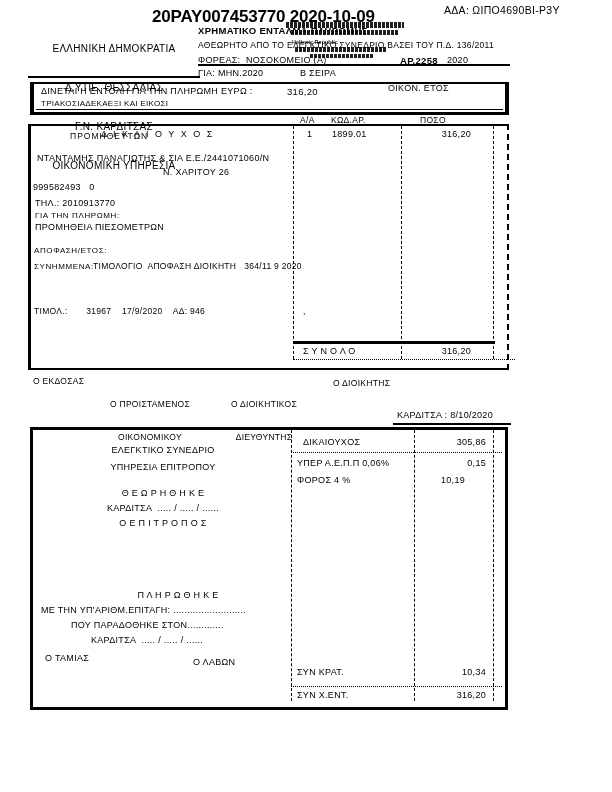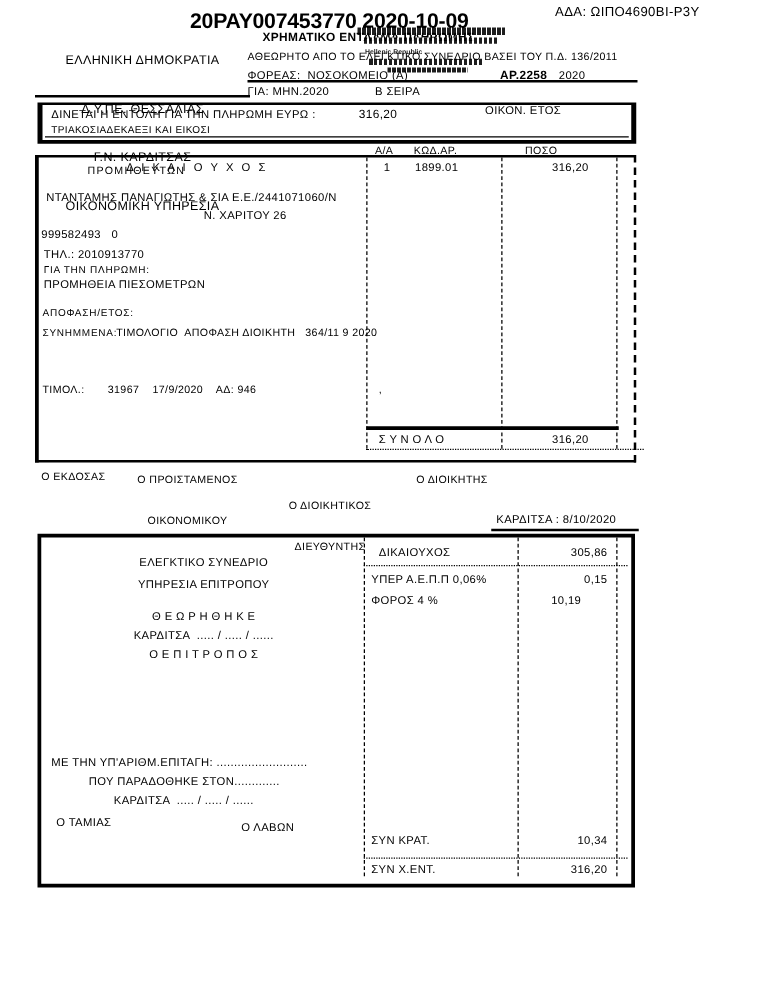--- a/index.html
+++ b/index.html
@@ -45,21 +45,21 @@
     <div>Δ.Υ.ΠΕ. ΘΕΣΣΑΛΙΑΣ</div>
     <div>Γ.Ν. ΚΑΡΔΙΤΣΑΣ</div>
     <div>ΟΙΚΟΝΟΜΙΚΗ ΥΠΗΡΕΣΙΑ</div>
   </div>
   <div class="hline" style="left:28px;top:76px;width:172px;height:2px;"></div>
 
   <div class="t t105" style="left:444px;top:5px;">ΑΔΑ: ΩΙΠΟ4690ΒΙ-Ρ3Υ</div>
 
   <div class="t wm" style="left:152px;top:8px;">20PAY007453770 2020-10-09</div>
 
-  <div class="t t95 b" style="left:210px;top:26px;text-align:right;">ΧΡΗΜΑΤΙΚΟ ΕΝΤΑΛΜΑ ΠΛΗΡΩΜΗΣ</div>
+  <div class="t t95 b" style="left:198px;top:26px;text-align:right;">ΧΡΗΜΑΤΙΚΟ ΕΝΤΑΛΜΑ ΠΛΗΡΩΜΗΣ</div>
   <div class="t t95 b" style="left:400px;top:26px;margin-top:30px;">ΑΡ.2258</div>
 
   <div class="stamp">
     <div class="s1"></div>
     <div class="s2"></div>
     <div class="leg">Hellenic Republic</div>
     <div class="s3"></div>
     <div class="s4"></div>
   </div>
 
@@ -109,21 +109,21 @@
     <div class="t t85" style="left:3px;top:181px;">ΤΙΜΟΛ.:       31967    17/9/2020    ΑΔ: 946</div>
     <div class="t t85" style="left:272px;top:181px;">,</div>
 
     <div class="thick" style="left:262px;top:215px;width:202px;height:3px;"></div>
     <div class="t" style="left:272px;top:221px;">Σ Υ Ν Ο Λ Ο</div>
     <div class="t rt" style="left:372px;top:221px;width:68px;">316,20</div>
     <div class="dotline" style="left:262px;top:233px;width:222px;"></div>
   </div>
 
   <div class="t t85" style="left:33px;top:377px;">Ο ΕΚΔΟΣΑΣ</div>
-  <div class="t t85 ctr" style="left:95px;top:356px;width:110px;line-height:11px;text-align:center;">
+  <div class="t t85 ctr" style="left:95px;top:377px;width:110px;line-height:11px;text-align:center;">
     <div>Ο ΠΡΟΙΣΤΑΜΕΝΟΣ</div>
     <div>ΟΙΚΟΝΟΜΙΚΟΥ</div>
   </div>
   <div class="t t85 ctr" style="left:214px;top:377px;width:100px;line-height:11px;">
     <div>Ο ΔΙΟΙΚΗΤΙΚΟΣ</div>
     <div>ΔΙΕΥΘΥΝΤΗΣ</div>
   </div>
   <div class="t t85" style="left:333px;top:379px;">Ο ΔΙΟΙΚΗΤΗΣ</div>
 
   <div class="t" style="left:397px;top:411px;">ΚΑΡΔΙΤΣΑ : 8/10/2020</div>
@@ -141,20 +141,21 @@
     <div class="t rt" style="left:381px;top:29px;width:72px;">0,15</div>
     <div class="t" style="left:264px;top:46px;">ΦΟΡΟΣ 4 %</div>
     <div class="t rt" style="left:360px;top:46px;width:72px;">10,19</div>
 
     <div class="t ctr" style="left:35px;top:16px;width:190px;">ΕΛΕΓΚΤΙΚΟ ΣΥΝΕΔΡΙΟ</div>
     <div class="t ctr" style="left:35px;top:33px;width:190px;">ΥΠΗΡΕΣΙΑ ΕΠΙΤΡΟΠΟΥ</div>
     <div class="t ctr" style="left:35px;top:59px;width:190px;">Θ Ε Ω Ρ Η Θ Η Κ Ε</div>
     <div class="t ctr" style="left:35px;top:74px;width:190px;">ΚΑΡΔΙΤΣΑ  ..... / ..... / ......</div>
     <div class="t ctr" style="left:35px;top:89px;width:190px;">Ο Ε Π Ι Τ Ρ Ο Π Ο Σ</div>
 
+    <div class="t ctr" style="left:40px;top:161px;width:210px;">Π Λ Η Ρ Ω Θ Η Κ Ε</div>
     <div class="t" style="left:8px;top:176px;">ΜΕ ΤΗΝ ΥΠ'ΑΡΙΘΜ.ΕΠΙΤΑΓΗ: ..........................</div>
     <div class="t" style="left:38px;top:191px;">ΠΟΥ ΠΑΡΑΔΟΘΗΚΕ ΣΤΟΝ.............</div>
     <div class="t" style="left:58px;top:206px;">ΚΑΡΔΙΤΣΑ  ..... / ..... / ......</div>
     <div class="t" style="left:12px;top:224px;">Ο ΤΑΜΙΑΣ</div>
     <div class="t" style="left:160px;top:228px;">Ο ΛΑΒΩΝ</div>
 
     <div class="t" style="left:264px;top:238px;">ΣΥΝ ΚΡΑΤ.</div>
     <div class="t rt" style="left:381px;top:238px;width:72px;">10,34</div>
     <div class="dotline" style="left:258px;top:256px;width:211px;"></div>
     <div class="t" style="left:264px;top:261px;">ΣΥΝ Χ.ΕΝΤ.</div>

